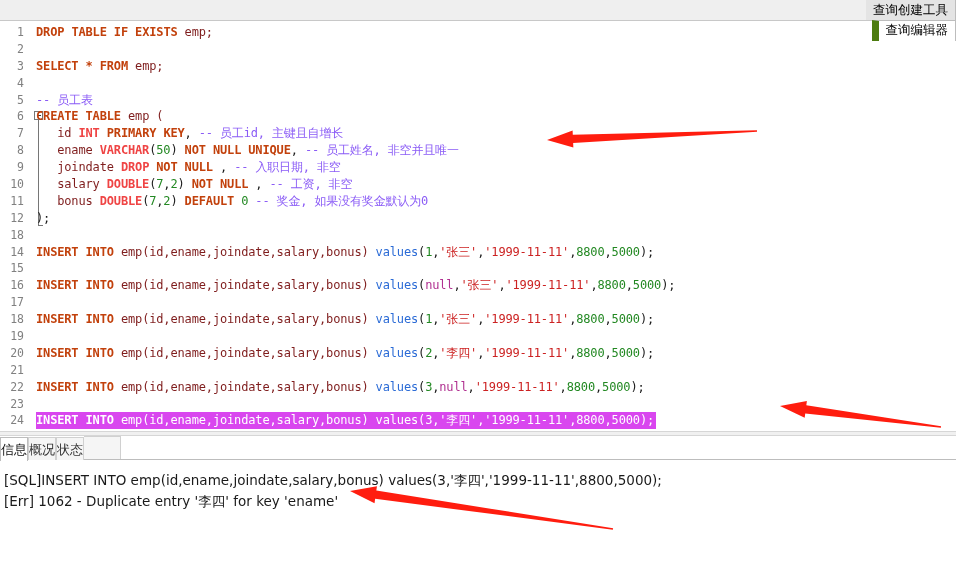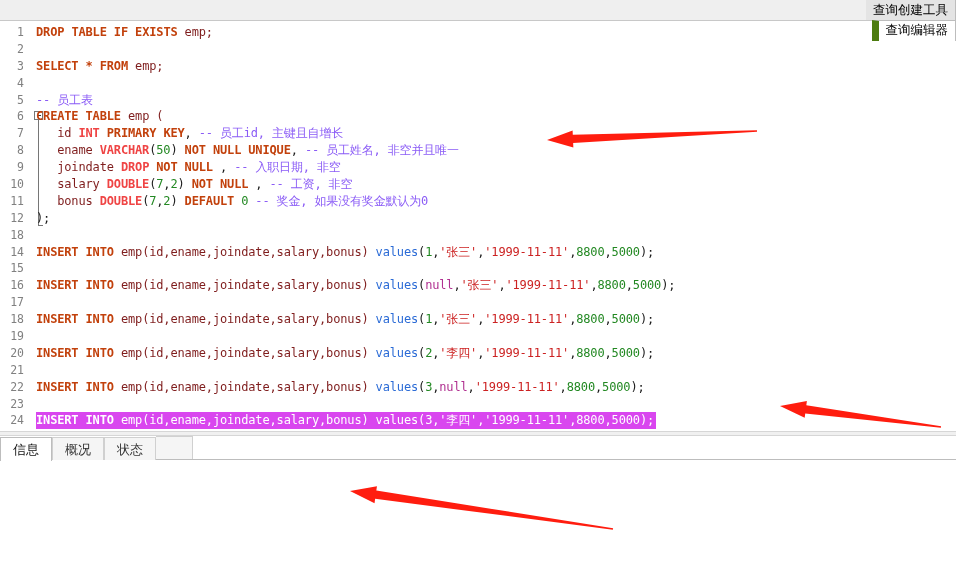--- a/index.html
+++ b/index.html
@@ -195,21 +195,21 @@
   #bottom-tabs::after {
     content: "";
     position: absolute;
     left: 0; bottom: 0; right: 0;
     height: 1px;
     background: #bdbdbd;
   }
   .btab {
     height: 23px;
     line-height: 23px;
-    padding: 0 12px;
+    padding: 0 0;
     font-size: 13px;
     color: #111;
     box-sizing: border-box;
     position: relative;
     z-index: 2;
     font-family: "DejaVu Sans", sans-serif;
     white-space: nowrap;
   }
   .btab.active {
     background: #ffffff;
@@ -305,19 +305,23 @@
 <div id="splitter"></div>
 
 <div id="bottom">
   <div id="bottom-tabs">
     <div class="btab active">信息</div>
     <div class="btab inactive">概况</div>
     <div class="btab inactive">状态</div>
     <div class="btab-end"></div>
     <div class="btab-rest"></div>
   </div>
+  <div id="msgbody">
+    <div class="msgline">[SQL]INSERT INTO emp(id,ename,joindate,salary,bonus) values(3,'李四','1999-11-11',8800,5000);</div>
+    <div class="msgline">[Err] 1062 - Duplicate entry '李四' for key 'ename'</div>
+  </div>
 </div>
 
 <svg id="arrows" viewBox="0 0 956 584" width="956" height="584">
     <polygon points="547.00,140.00 572.61,130.39 572.80,134.69 756.97,130.30 757.03,131.70 573.16,143.08 573.34,147.38" fill="#FF1D0F"></polygon>
     <polygon points="780.00,406.00 806.88,400.93 806.32,405.20 941.09,426.31 940.91,427.69 805.24,413.53 804.68,417.79" fill="#FF1D0F"></polygon>
     <polygon points="350.00,491.00 376.95,486.31 376.33,490.56 613.10,528.31 612.90,529.69 375.13,498.87 374.52,503.13" fill="#FF1D0F"></polygon>
   </svg>
 
 </body></html>

